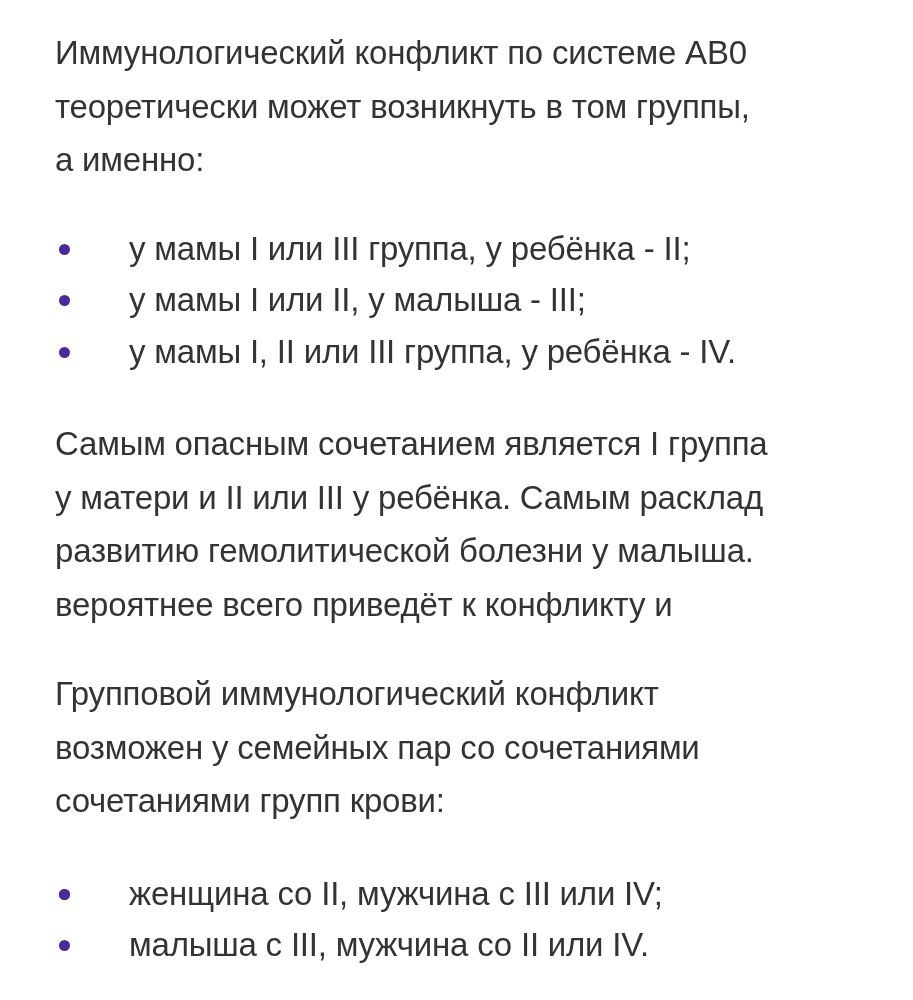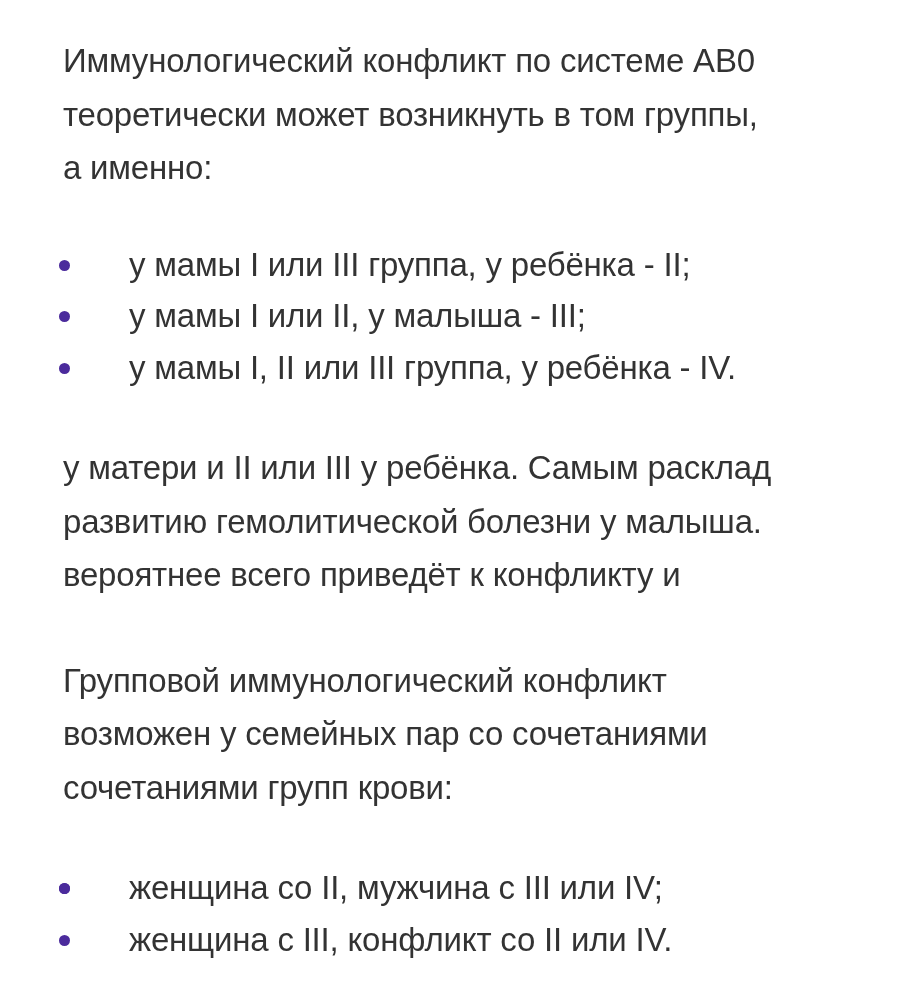--- a/index.html
+++ b/index.html
@@ -5,21 +5,21 @@
   html, body { margin:0; padding:0; }
   body {
     width:913px; height:1000px; overflow:hidden;
     background:#ffffff;
     font-family:"Liberation Sans", sans-serif;
     color:#333333;
     position:relative;
   }
   .content { position:absolute; left:47px; top:18px; width:860px; }
   .para {
-    font-size:33px; line-height:53.5px; margin:16px;
+    font-size:33px; line-height:53.5px; margin:8px;
     letter-spacing:-0.2px;
   }
   .list { list-style:none; margin:12px; padding:0; }
   .list li {
     position:relative; font-size:33px; line-height:51.5px;
     padding-left:70px; letter-spacing:-0.2px;
   }
   .bullet {
     position:absolute; left:0px; top:21px; width:11px; height:11px;
     border-radius:50%; background:#4b2b9c;
@@ -51,20 +51,21 @@
     </li>
     <li>
       <span class="bullet"></span>
       <span>у мамы I, II или III группа, у ребёнка - IV.</span>
     </li>
   </ul>
 
   <div class="gap-b"></div>
 
   <div class="para">
+    <div>Самым опасным сочетанием является I группа</div>
     <div>у матери и II или III у ребёнка. Самым расклад</div>
     <div>развитию гемолитической болезни у малыша.</div>
     <div>вероятнее всего приведёт к конфликту и</div>
   </div>
 
   <div class="gap-b"></div>
 
   <div class="para">
     <div>Групповой иммунологический конфликт</div>
     <div>возможен у семейных пар со сочетаниями</div>
@@ -76,17 +77,17 @@
   <ul class="list">
     <li>
       <span class="bullet"></span>
     </li>
     <li>
       <span class="bullet"></span>
       <span>женщина со II, мужчина с III или IV;</span>
     </li>
     <li>
       <span class="bullet"></span>
-      <span>женщина с III, конфликт со II или IV.</span>
+      <span>малыша с III, мужчина со II или IV.</span>
     </li>
   </ul>
 
 </div>
 
 </body></html>

